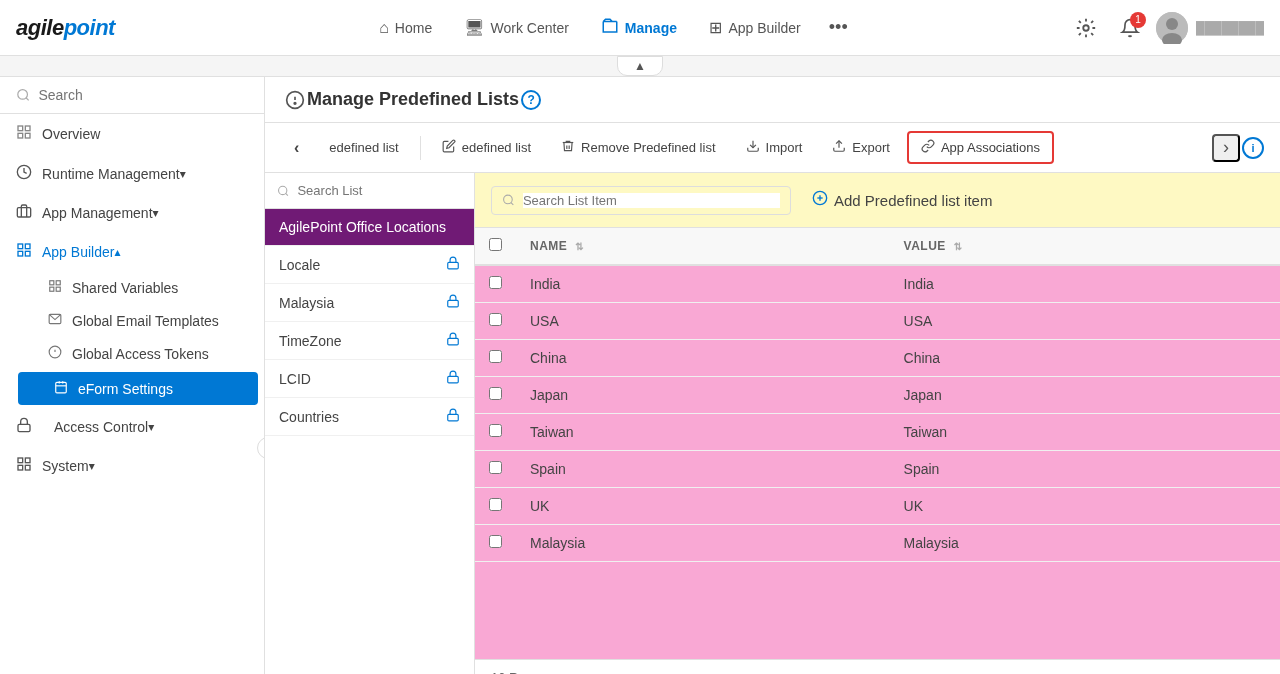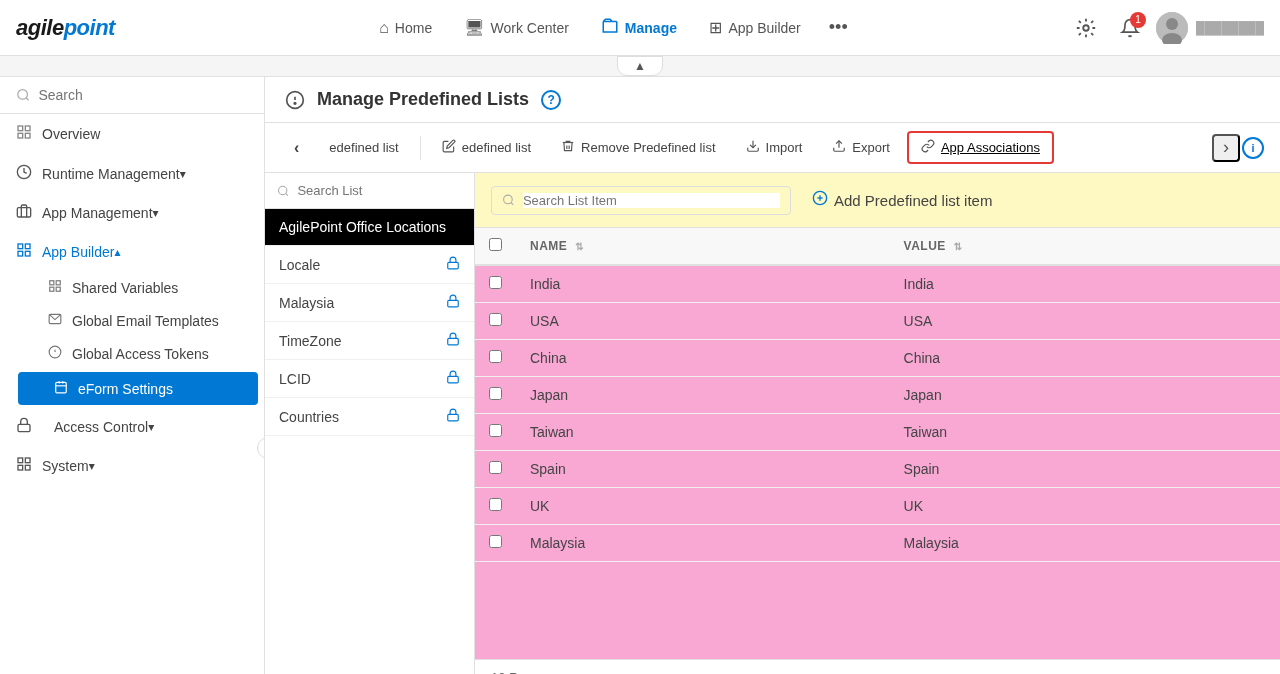--- a/index.html
+++ b/index.html
@@ -72,42 +72,42 @@
       width: 22px; height: 22px; display: flex; align-items: center;
       justify-content: center; cursor: pointer; z-index: 5; font-size: 11px;
     }
 
     
     .main { flex: 1; display: flex; flex-direction: column; overflow: hidden; }
 
     
     .page-header {
       background: #fff; border-bottom: 1px solid #e0e0e0;
-      padding: 12px 20px; display: flex; align-items: center; gap: 12px;
+      padding: 12px 20px; display: flex; align-items: center; gap: 2px;
     }
     .page-title { font-size: 18px; font-weight: 600; color: #333; }
     .help-icon {
       width: 20px; height: 20px; border-radius: 50%; border: 2px solid #0078d4;
       color: #0078d4; display: flex; align-items: center; justify-content: center;
       font-size: 12px; font-weight: 700; cursor: pointer;
     }
 
     
     .toolbar {
       background: #fff; border-bottom: 1px solid #e0e0e0;
       display: flex; align-items: center; padding: 8px 16px; gap: 4px;
       overflow-x: auto;
     }
     .toolbar-btn {
       display: flex; align-items: center; gap: 6px; padding: 6px 12px;
       border: 1px solid transparent; border-radius: 4px; cursor: pointer;
       color: #444; font-size: 13px; background: transparent; white-space: nowrap;
     }
     .toolbar-btn.active-highlight {
-      border: 2px solid #e53935; color: #000000; text-decoration: underline;
+      border: 2px solid #e53935; color: #404040;
     }
     .toolbar-sep { width: 1px; background: #e0e0e0; height: 24px; margin: 0 4px; }
     .toolbar-nav { display: flex; align-items: center; gap: 2px; margin-left: auto; }
     .toolbar-nav-btn {
       width: 28px; height: 28px; border-radius: 4px; display: flex;
       align-items: center; justify-content: center; cursor: pointer; color: #555;
     }
     .info-btn {
       width: 22px; height: 22px; border-radius: 50%; border: 2px solid #0078d4;
       color: #0078d4; display: flex; align-items: center; justify-content: center;
@@ -129,21 +129,21 @@
     .list-search input {
       border: none; outline: none; font-size: 13px; color: #555; width: 100%;
       background: transparent;
     }
     .list-items { overflow-y: auto; flex: 1; }
     .list-item {
       display: flex; align-items: center; justify-content: space-between;
       padding: 10px 14px; cursor: pointer; border-bottom: 1px solid #f0f0f0;
       font-size: 14px; color: #444;
     }
-    .list-item.active { background: #000000; color: #fff; }
+    .list-item.active { background: #701a75; color: #fff; }
     .list-item .lock-icon { color: #0078d4; font-size: 14px; }
 
     
     .table-panel { flex: 1; display: flex; flex-direction: column; overflow: hidden; }
     .table-toolbar {
       display: flex; align-items: center; padding: 10px 16px; gap: 7px;
       background: #fef9c3; border-bottom: 1px solid #e0e0e0;
     }
     .table-search {
       display: flex; align-items: center; gap: 8px; border: 1px solid #ddd;

